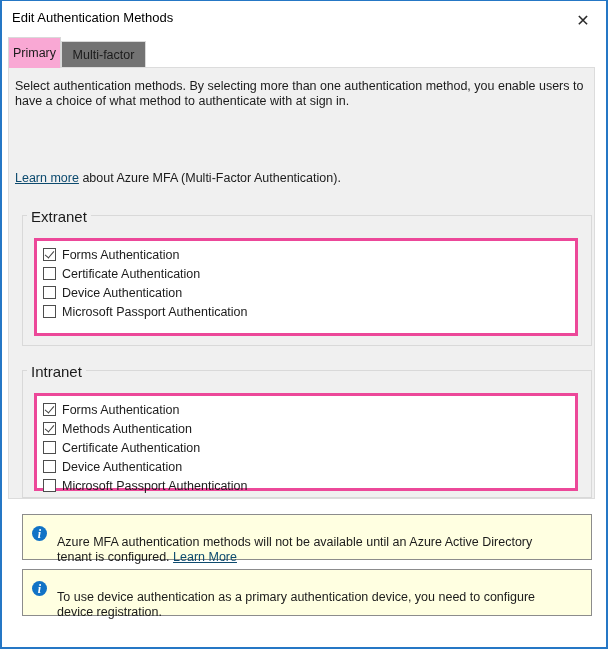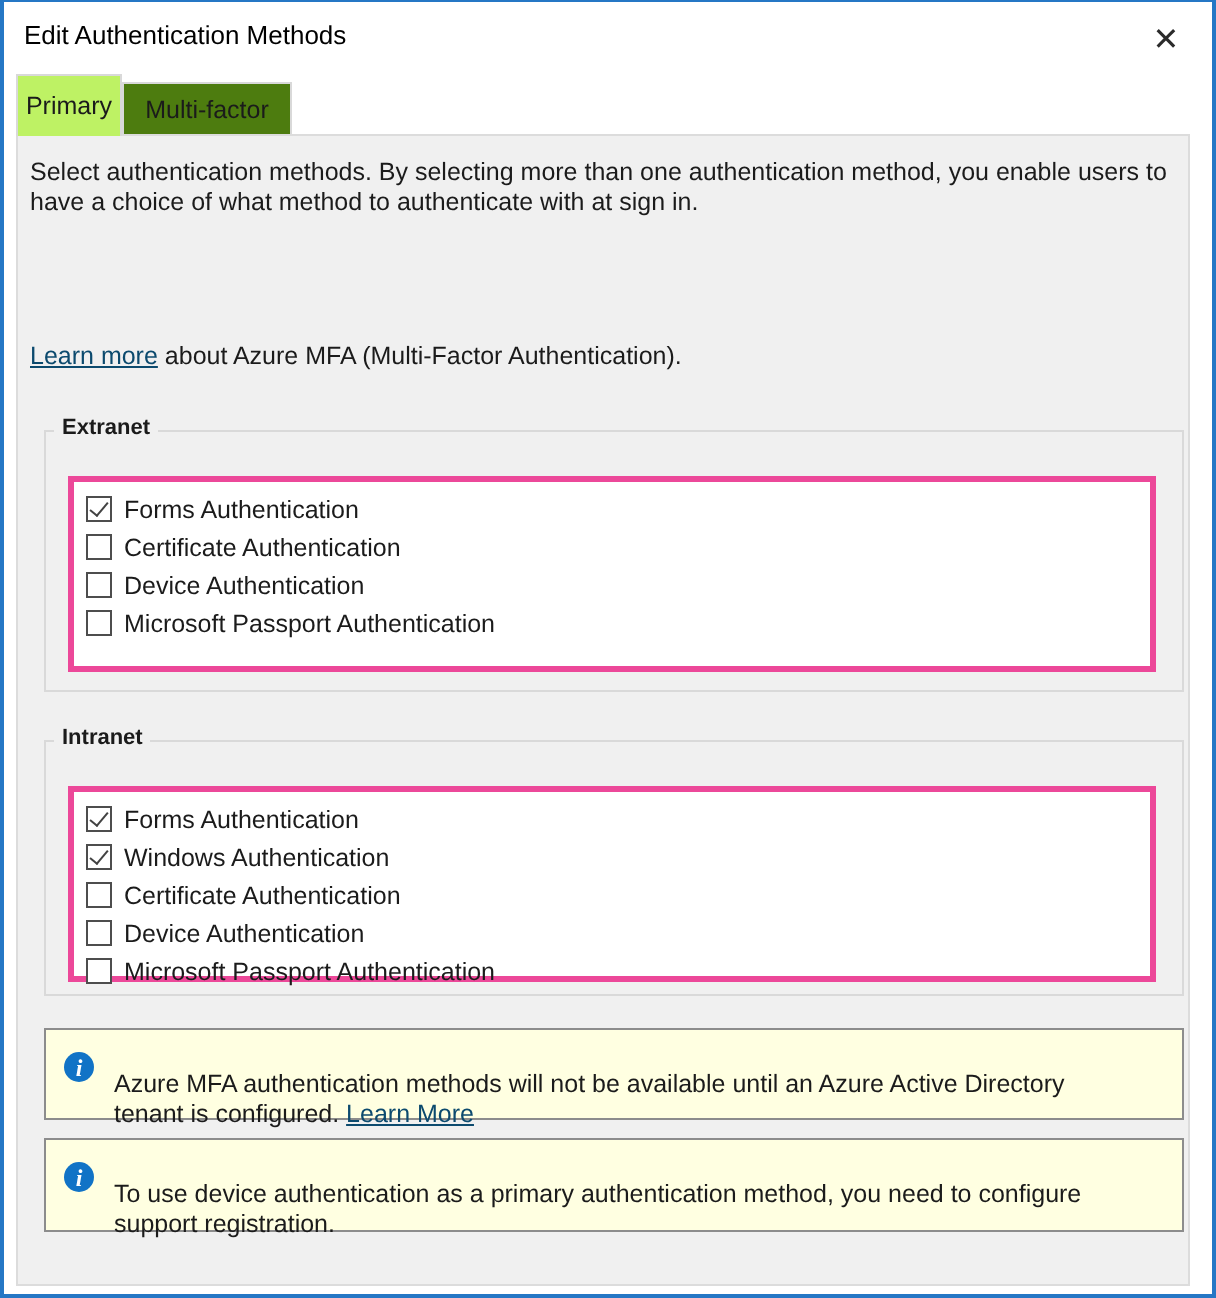--- a/index.html
+++ b/index.html
@@ -38,30 +38,30 @@
   
   .tab {
     position: absolute;
     display: flex; align-items: center; justify-content: center;
     font-size: 12.5px;
     border: 1px solid #d9d9d9;
     border-bottom: none;
   }
   .tab.active {
     left: 6px; top: 36px; width: 53px; height: 31px;
-    background: #bef264; z-index: 3;
+    background: #f9a8d4; z-index: 3;
   }
   .tab.inactive {
     left: 59px; top: 40px; width: 85px; height: 27px;
-    background: #4d7c0f; z-index: 1; text-align: right;
+    background: #737373; z-index: 1; text-align: right;
   }
   
   .panel {
     position: absolute; left: 6px; top: 66px;
-    width: 587px; height: 576px;
+    width: 587px; height: 432px;
     background: #f0f0f0;
     border: 1px solid #dcdcdc;
     z-index: 2;
   }
   .para {
     position: absolute; left: 6px;
     line-height: 15px; color: #1b1b1b;
   }
   .para.p1 { top: 11px; width: 572px; }
   .para.p2 { top: 57px; width: 528px; }
@@ -70,21 +70,21 @@
   
   .groupbox {
     position: absolute; left: 13px; width: 570px;
     border: 1px solid #d9d9d9;
   }
   .groupbox.extranet { top: 147px; height: 131px; }
   .groupbox.intranet { top: 302px; height: 128px; }
   .group-label {
     position: absolute; top: -8px; left: 4px;
     background: #f0f0f0; padding: 0 4px;
-    font-size: 11px; color: #1b1b1b; font-weight: bold;
+    font-size: 15px; color: #1b1b1b;
   }
   .listbox {
     position: absolute; left: 11px; top: 22px;
     width: 544px;
     background: #ffffff;
     border: 3px solid #ec4899;
     padding-top: 4px;
   }
   .listbox.lb-extranet { height: 98px; }
   .listbox.lb-intranet { height: 98px; }
@@ -177,21 +177,21 @@
 
     <div class="groupbox intranet">
       <span class="group-label">Intranet</span>
       <div class="listbox lb-intranet">
         <div class="check-row">
           <span class="checkbox checked"></span>
           <span class="check-label">Forms Authentication</span>
         </div>
         <div class="check-row">
           <span class="checkbox checked"></span>
-          <span class="check-label">Windows Authentication</span>
+          <span class="check-label">Methods Authentication</span>
         </div>
         <div class="check-row">
           <span class="checkbox"></span>
           <span class="check-label">Certificate Authentication</span>
         </div>
         <div class="check-row">
           <span class="checkbox"></span>
           <span class="check-label">Device Authentication</span>
         </div>
         <div class="check-row">
@@ -201,17 +201,17 @@
       </div>
     </div>
 
     <div class="notice n1">
       <span class="info-icon">i</span>
       <div class="notice-text"><span>Azure MFA authentication methods will not be available until an Azure Active Directory tenant is configured. </span><a class="link">Learn More</a></div>
     </div>
 
     <div class="notice n2">
       <span class="info-icon">i</span>
-      <div class="notice-text"><span>To use device authentication as a primary authentication method, you need to configure support registration.</span></div>
+      <div class="notice-text"><span>To use device authentication as a primary authentication device, you need to configure device registration.</span></div>
     </div>
 
   </div>
 </div>
 
 </body></html>

